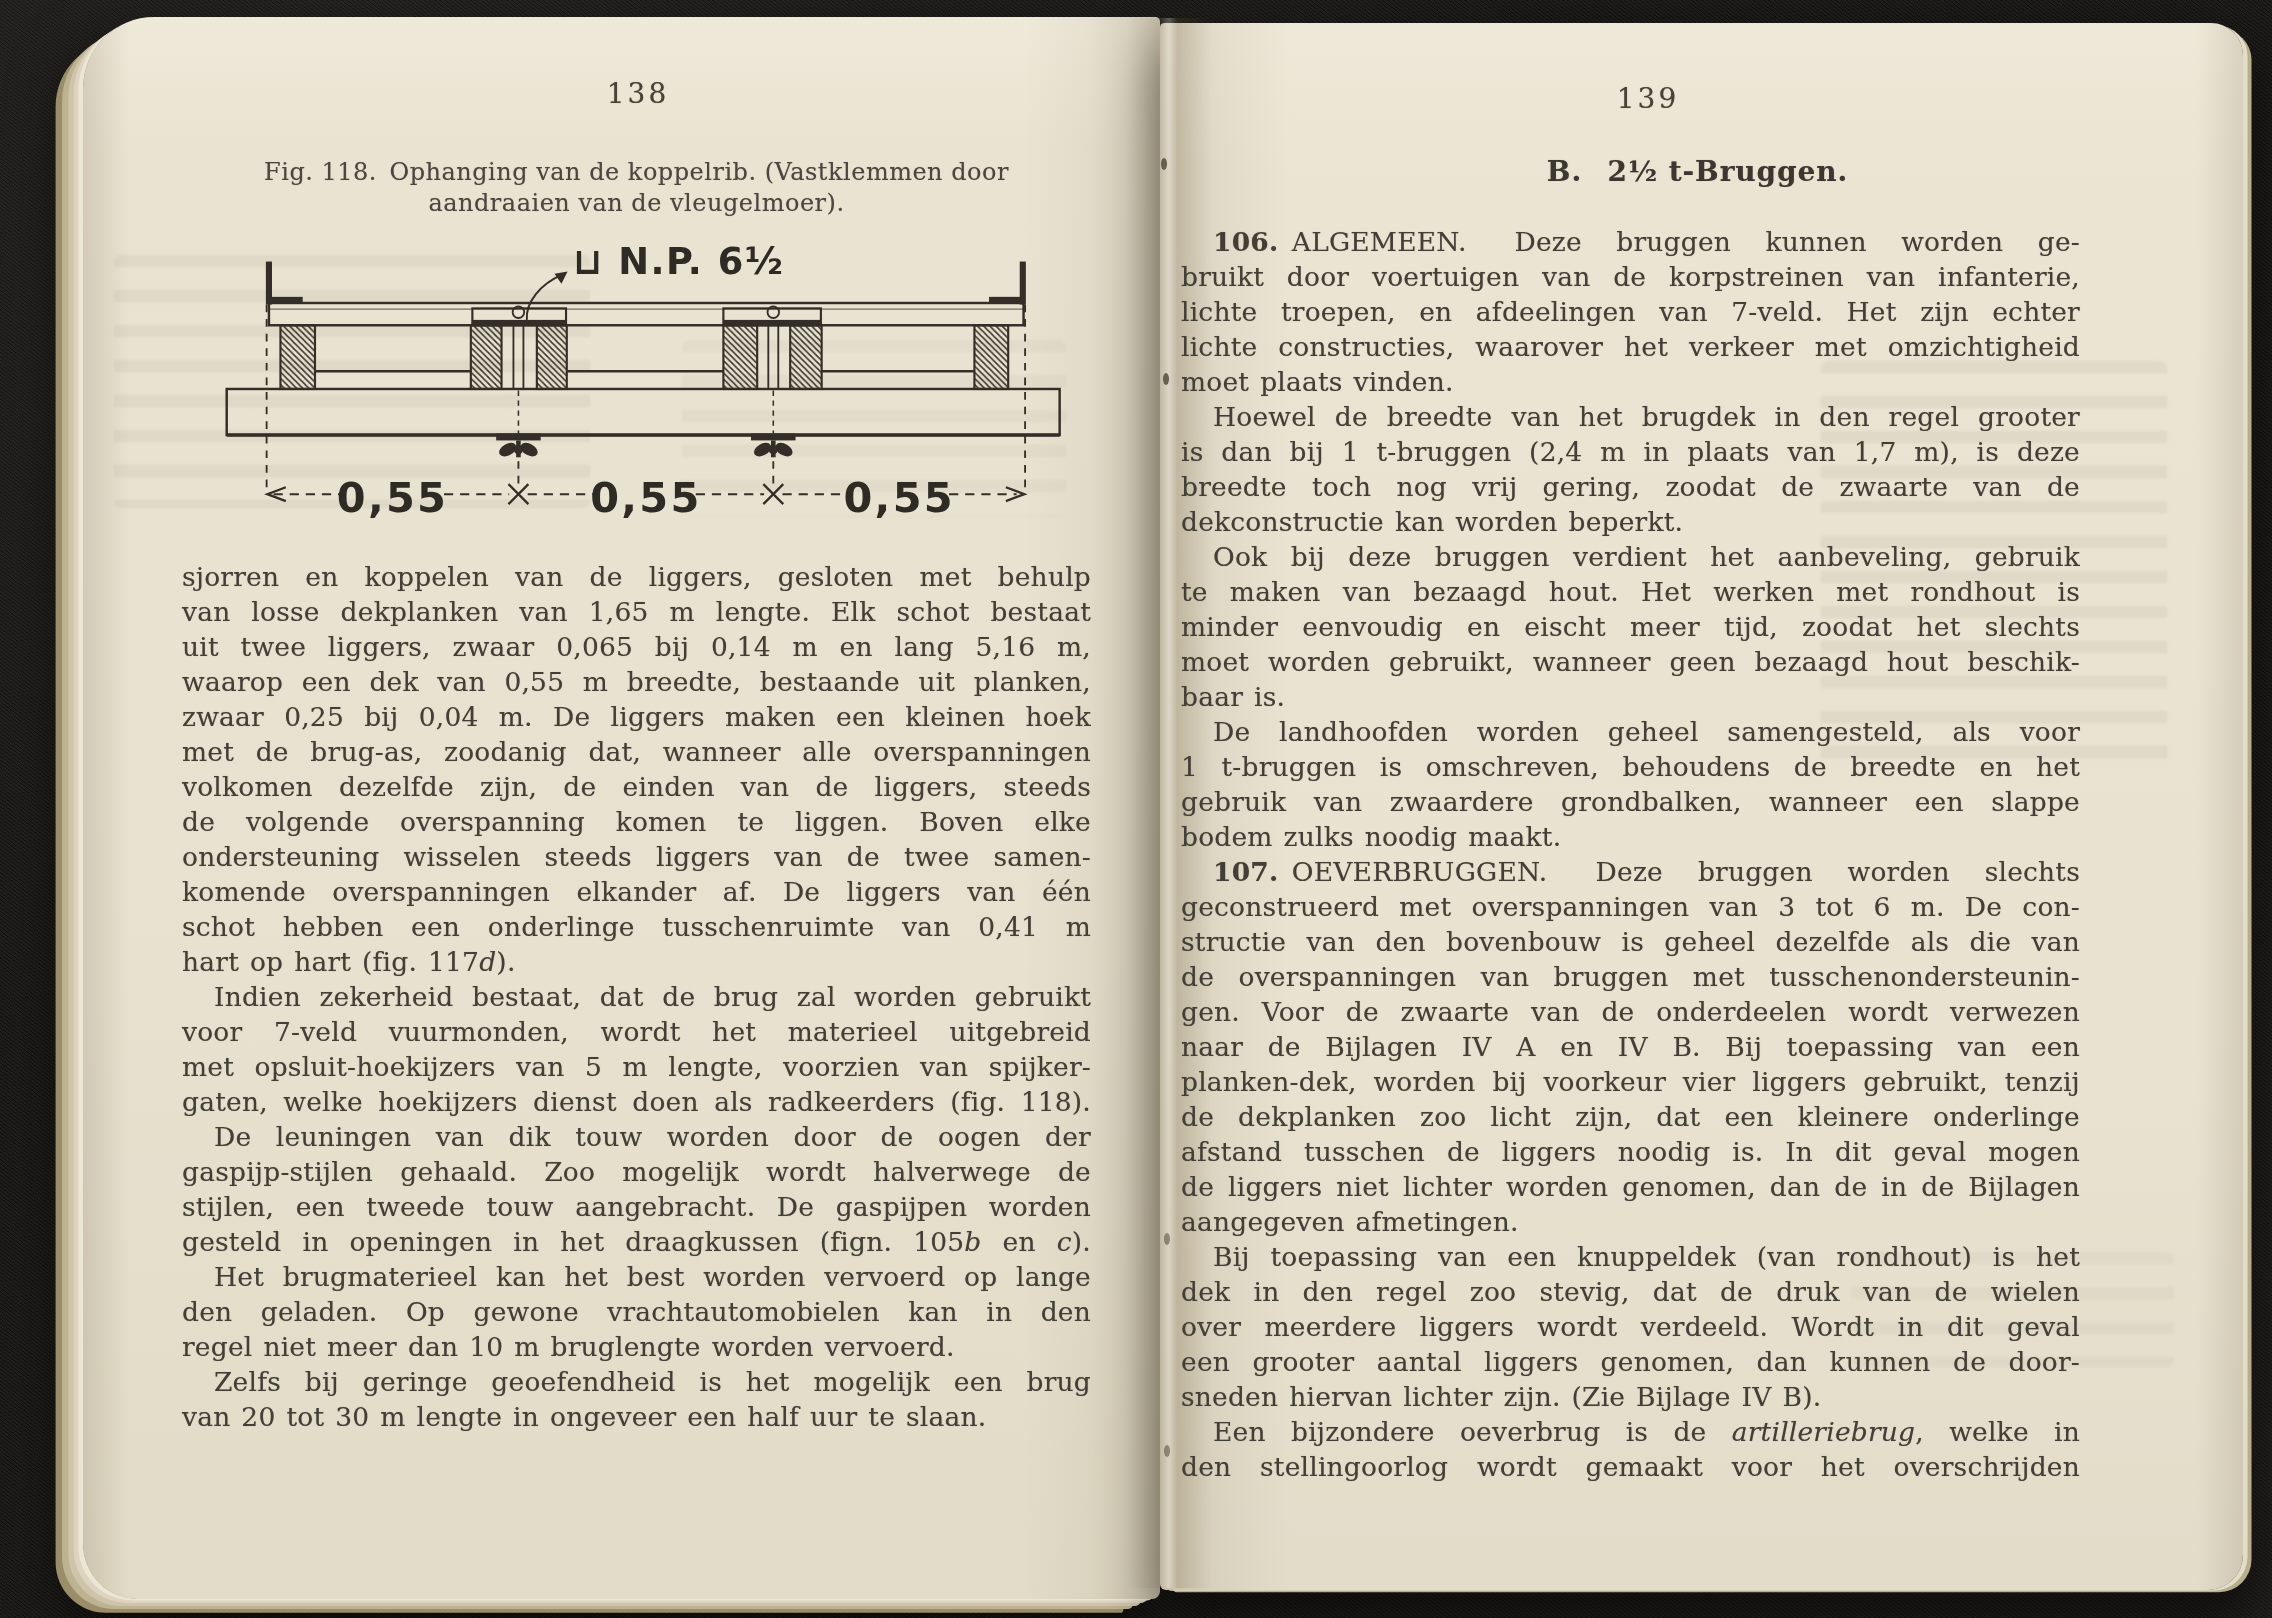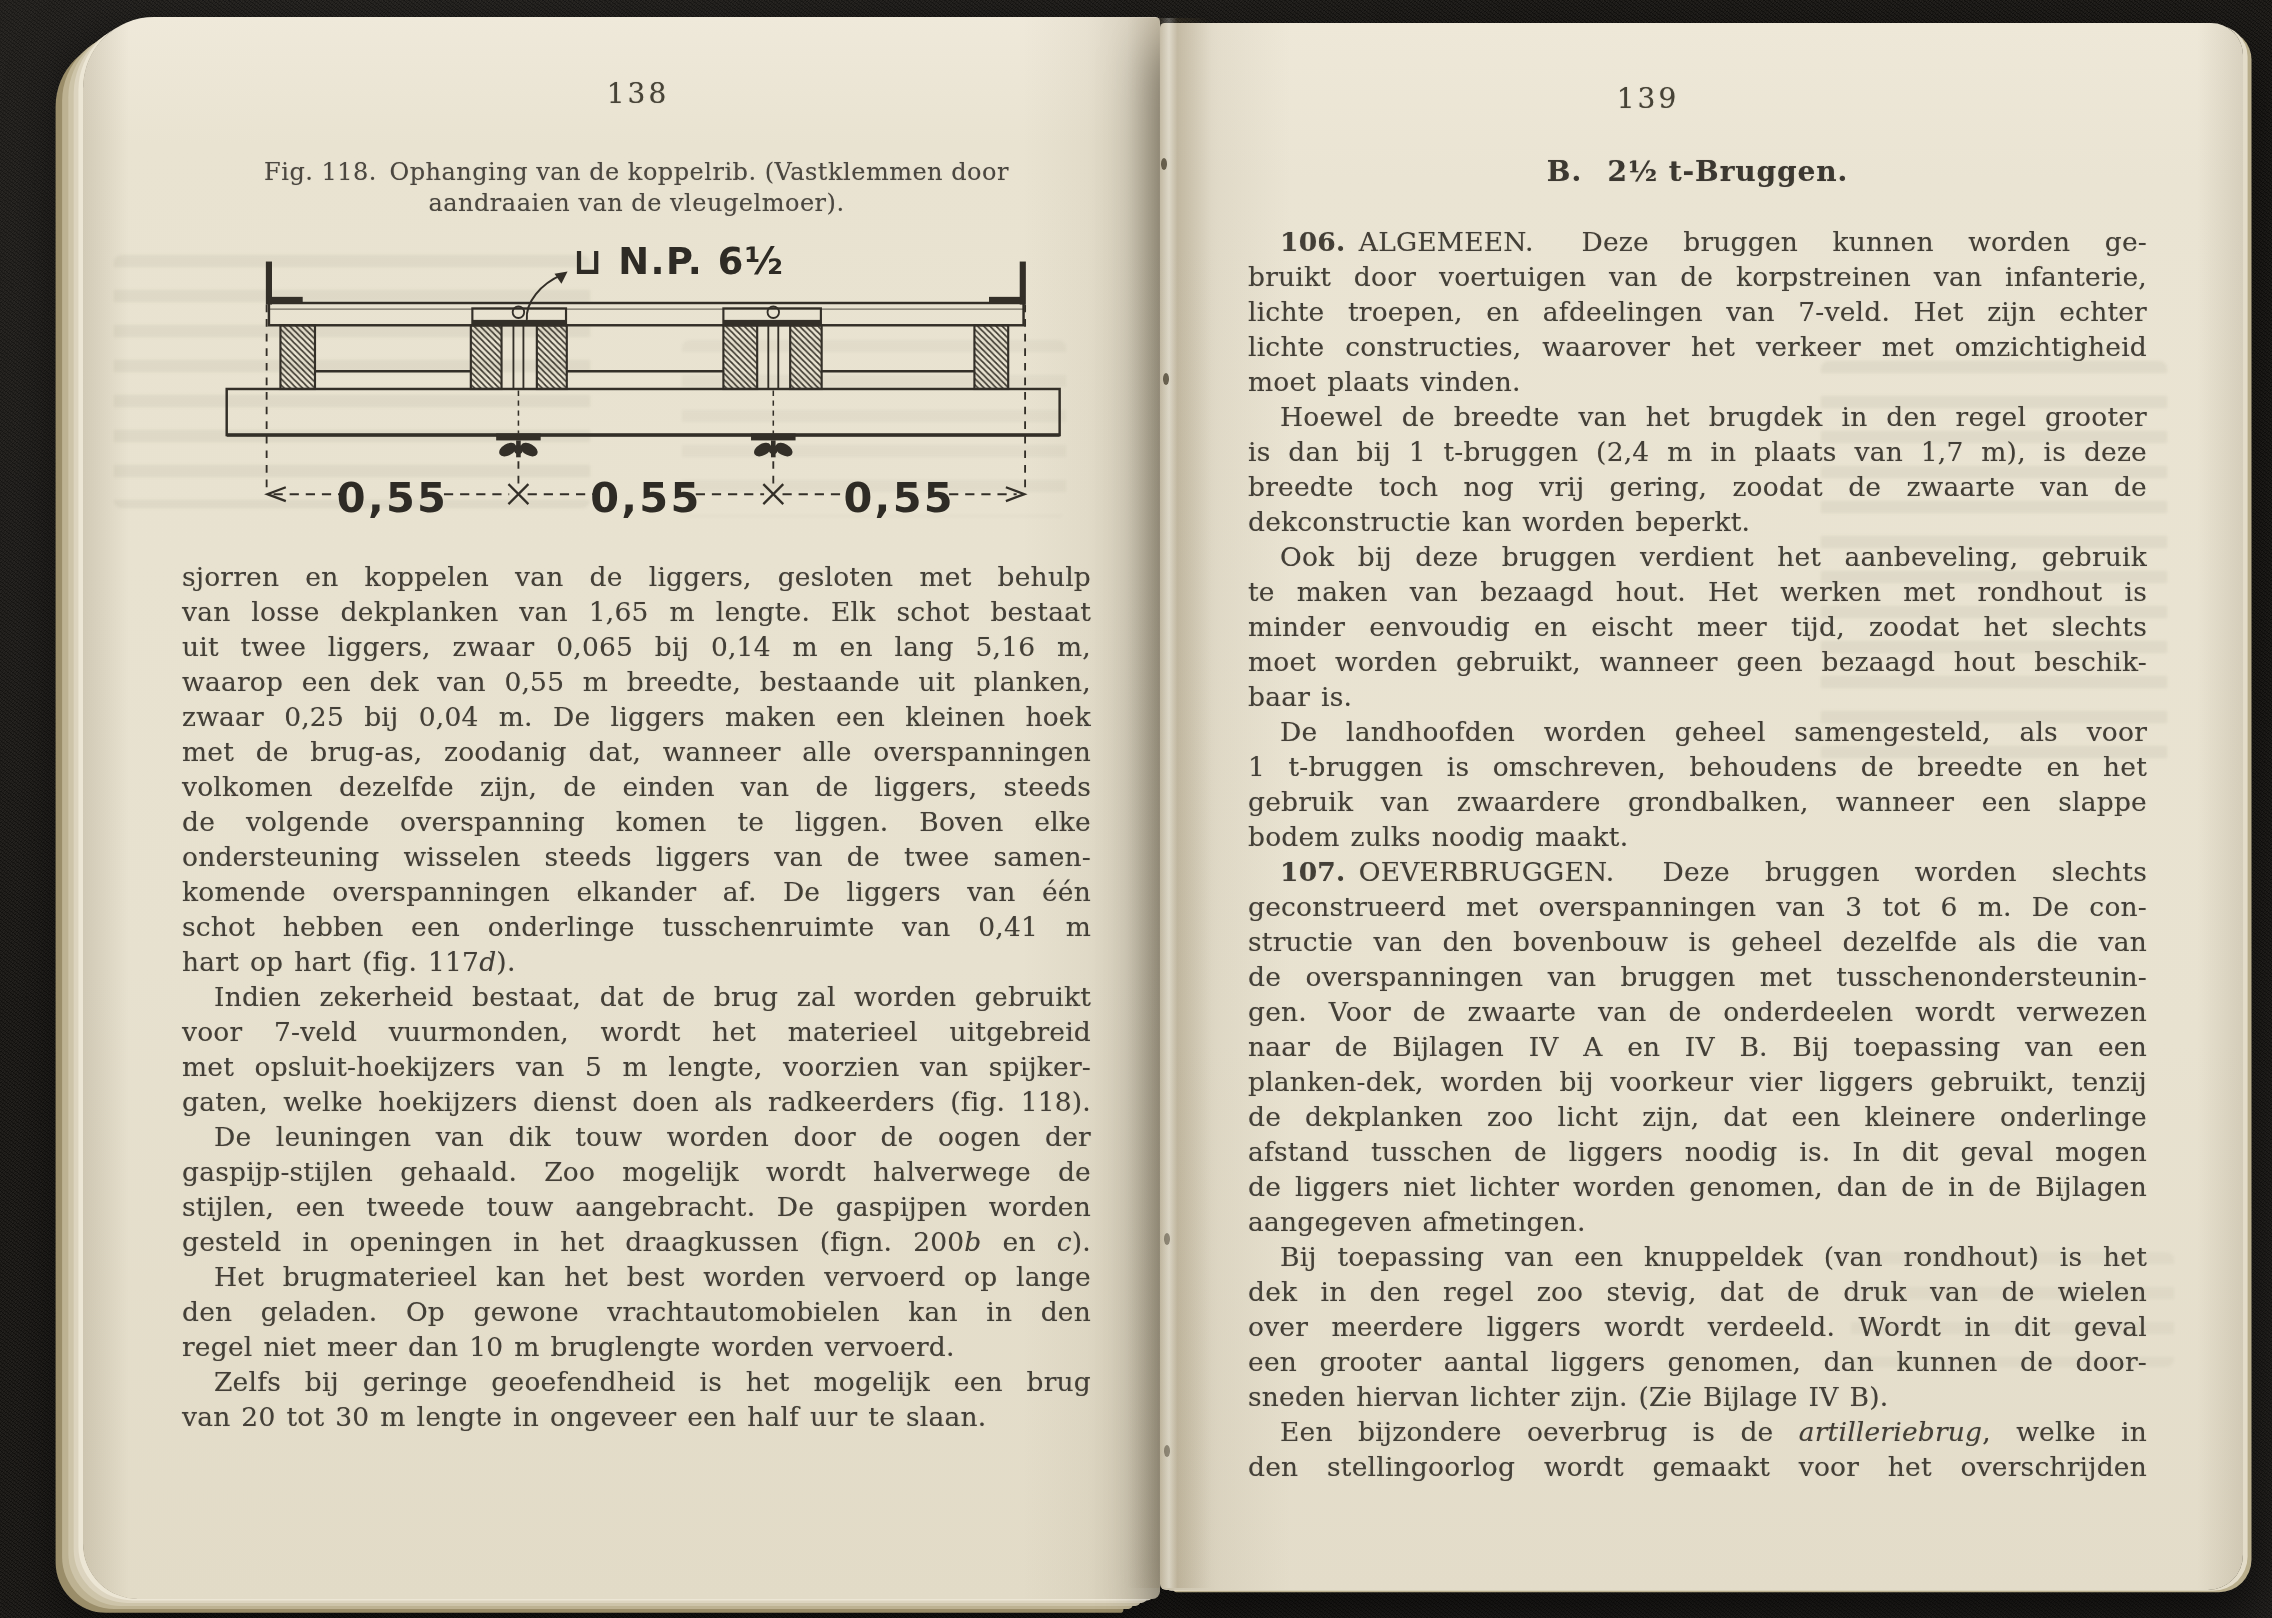--- a/index.html
+++ b/index.html
@@ -59,21 +59,21 @@
   .heading{
     position:absolute;left:1248px;top:155px;width:899px;text-align:center;
     font-weight:bold;font-size:28px;color:#3c3831;letter-spacing:0.9px;
     text-shadow:0 0 0.8px rgba(60,56,49,.45);
   }
   .body{
     position:absolute;color:#433f37;font-size:26.5px;letter-spacing:0.2px;word-spacing:2.3px;
     text-shadow:0 0 0.8px rgba(67,63,55,.42);
   }
   .body-left{left:182px;top:559px;width:909px;}
-  .body-right{left:1248px;top:224px;width:899px;}
+  .body-right{left:1181px;top:224px;width:899px;}
   .body-left .tl{line-height:35px;}
   .body-right .tl{line-height:35px;}
   .tl{text-align:justify;text-align-last:justify;}
   .tl.end{text-align-last:left;}
   .tl.ind{text-indent:32px;}
   .i{font-style:italic;}
   .b{font-weight:bold;}
   .figure{position:absolute;left:221px;top:227px;}
   .ghost{position:absolute;filter:blur(1.5px);pointer-events:none;border-radius:7.7px;
     background:repeating-linear-gradient(180deg, rgba(122,117,96,.09) 0 12.3px, rgba(122,117,96,0) 12.3px 35px);}
@@ -218,21 +218,21 @@
       <div class="tl"><span>komende overspanningen elkander af. De liggers van één</span></div>
       <div class="tl"><span>schot hebben een onderlinge tusschenruimte van 0,41 m</span></div>
       <div class="tl end"><span>hart op hart (fig. 117</span><span class="i">d</span><span>).</span></div>
       <div class="tl ind"><span>Indien zekerheid bestaat, dat de brug zal worden gebruikt</span></div>
       <div class="tl"><span>voor 7-veld vuurmonden, wordt het materieel uitgebreid</span></div>
       <div class="tl"><span>met opsluit-hoekijzers van 5 m lengte, voorzien van spijker-</span></div>
       <div class="tl"><span>gaten, welke hoekijzers dienst doen als radkeerders (fig. 118).</span></div>
       <div class="tl ind"><span>De leuningen van dik touw worden door de oogen der</span></div>
       <div class="tl"><span>gaspijp-stijlen gehaald. Zoo mogelijk wordt halverwege de</span></div>
       <div class="tl"><span>stijlen, een tweede touw aangebracht. De gaspijpen worden</span></div>
-      <div class="tl"><span>gesteld in openingen in het draagkussen (fign. 200</span><span class="i">b</span><span> en </span><span class="i">c</span><span>).</span></div>
+      <div class="tl"><span>gesteld in openingen in het draagkussen (fign. 105</span><span class="i">b</span><span> en </span><span class="i">c</span><span>).</span></div>
       <div class="tl ind"><span>Het brugmaterieel kan het best worden vervoerd op lange</span></div>
       <div class="tl"><span>den geladen. Op gewone vrachtautomobielen kan in den</span></div>
       <div class="tl end"><span>regel niet meer dan 10 m bruglengte worden vervoerd.</span></div>
       <div class="tl ind"><span>Zelfs bij geringe geoefendheid is het mogelijk een brug</span></div>
       <div class="tl end"><span>van 20 tot 30 m lengte in ongeveer een half uur te slaan.</span></div>
     </div>
 
   <div class="pagenum" style="left:1548px;top:82px;width:200px;">139</div>
 
   <div class="heading">B.  2½ t-Bruggen.</div>

